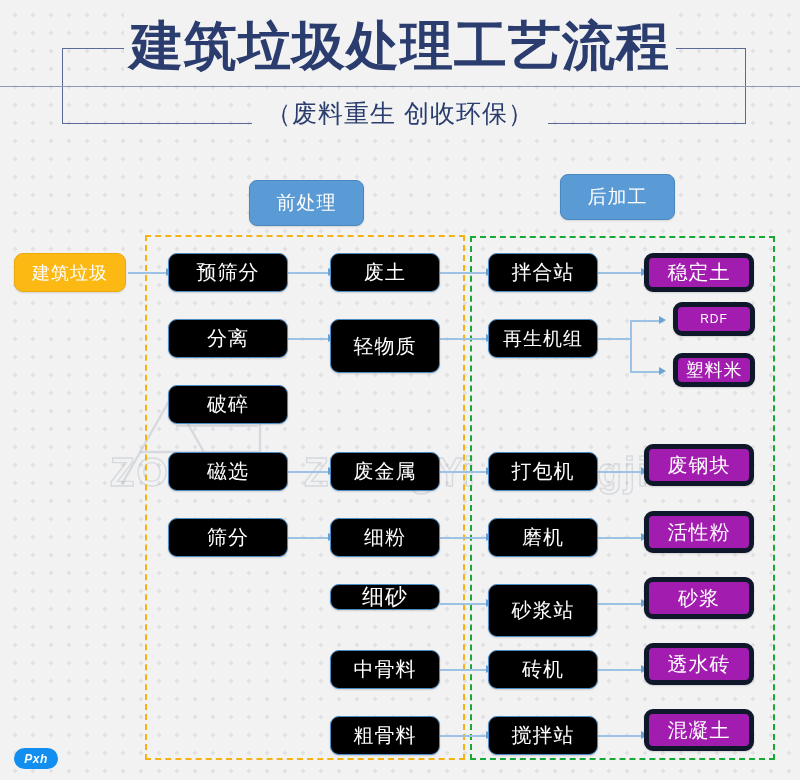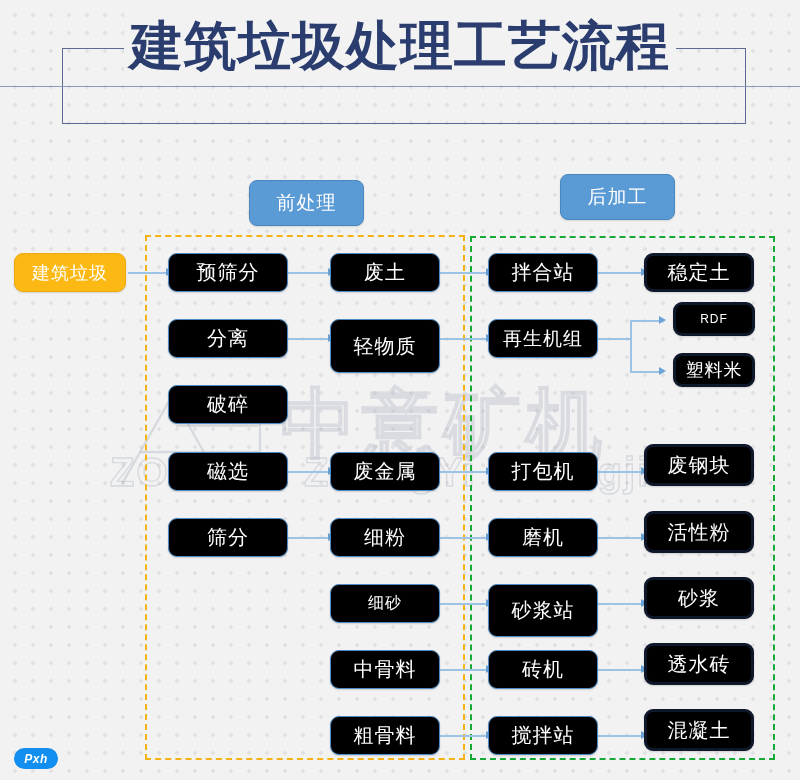--- a/index.html
+++ b/index.html
@@ -80,21 +80,21 @@
     position:absolute;z-index:5;
     border-radius:9px;
     color:#fff;
     display:flex;align-items:center;justify-content:center;
     text-align:center;
     box-shadow:0 1px 2px rgba(0,0,0,.14);
     letter-spacing:1px;
     box-sizing:border-box;
   }
   .node.blue{background:#000000;border:1px solid #4c8bc4;}
-  .node.green{background:#000000;border:3px solid #0f172a;}
+  .node.green{background:#a21caf;border:5px solid #0f172a;}
   .node.yellow{background:#fcb813;border:1px solid #edaa0c;}
   
   .conn{position:absolute;z-index:4;}
   .conn .ln{position:absolute;background:#9cc3e5;}
   .conn .hl{height:1.6px;}
   .conn .vl{width:1.6px;}
   .arrow{
     position:absolute;width:0;height:0;
     border-top:4.5px solid transparent;
     border-bottom:4.5px solid transparent;
@@ -113,29 +113,31 @@
 <body>
 
 <div id="bg-dots"></div>
 
 <div id="header">
   <div class="hdr-frame"></div>
   <div class="hdr-rule"></div>
   <div class="hdr-title-wrap">
     <span class="hdr-title-inner">建筑垃圾处理工艺流程</span>
   </div>
+  <div class="hdr-sub-wrap">
+    <span class="hdr-sub">（废料重生  创收环保）</span>
+  </div>
 </div>
 
 <div id="watermark">
   <svg class="wm-logo" width="160" height="110" viewBox="0 0 160 110">
     <path d="M12 98 L62 10 L112 98" fill="none" stroke="rgba(150,160,175,.55)" stroke-width="2.4"></path>
     <path d="M30 66 L150 66 L150 30 L118 30" fill="none" stroke="rgba(150,160,175,.55)" stroke-width="2.4"></path>
     <path d="M66 40 L148 40" fill="none" stroke="rgba(150,160,175,.45)" stroke-width="2"></path>
   </svg>
-  <div class="wm-cn">中意矿机</div>
   <div class="wm-text">ZOONYE  ZhongYi Kuangji</div>
 </div>
 
 <div class="group-frame" id="group-pre"></div>
 <div class="group-frame" id="group-post"></div>
 
 <div class="section-tab" id="tab-pre">前处理</div>
 <div class="section-tab" id="tab-post">后加工</div>
 
 <div class="conn">
@@ -193,21 +195,21 @@
 <div class="node blue" style="left:168px;top:253px;width:120px;height:39px;font-size:20px;">预筛分</div>
 <div class="node blue" style="left:168px;top:319px;width:120px;height:39px;font-size:20px;">分离</div>
 <div class="node blue" style="left:168px;top:385px;width:120px;height:39px;font-size:20px;">破碎</div>
 <div class="node blue" style="left:168px;top:452px;width:120px;height:39px;font-size:20px;">磁选</div>
 <div class="node blue" style="left:168px;top:518px;width:120px;height:39px;font-size:20px;">筛分</div>
 
 <div class="node blue" style="left:330px;top:253px;width:110px;height:39px;font-size:20px;">废土</div>
 <div class="node blue" style="left:330px;top:319px;width:110px;height:54px;font-size:20px;text-align:right;">轻物质</div>
 <div class="node blue" style="left:330px;top:452px;width:110px;height:39px;font-size:20px;">废金属</div>
 <div class="node blue" style="left:330px;top:518px;width:110px;height:39px;font-size:20px;">细粉</div>
-<div class="node blue" style="left:330px;top:584px;width:110px;height:39px;font-size:16px;">细砂</div>
+<div class="node blue" style="left:330px;top:584px;width:110px;height:26px;font-size:22px;">细砂</div>
 <div class="node blue" style="left:330px;top:650px;width:110px;height:39px;font-size:20px;">中骨料</div>
 <div class="node blue" style="left:330px;top:716px;width:110px;height:39px;font-size:20px;">粗骨料</div>
 
 <div class="node blue" style="left:488px;top:253px;width:110px;height:39px;font-size:20px;">拌合站</div>
 <div class="node blue" style="left:488px;top:319px;width:110px;height:39px;font-size:19px;">再生机组</div>
 <div class="node blue" style="left:488px;top:452px;width:110px;height:39px;font-size:20px;">打包机</div>
 <div class="node blue" style="left:488px;top:518px;width:110px;height:39px;font-size:20px;">磨机</div>
 <div class="node blue" style="left:488px;top:584px;width:110px;height:53px;font-size:20px;font-family:Liberation Mono, monospace;">砂浆站</div>
 <div class="node blue" style="left:488px;top:650px;width:110px;height:39px;font-size:20px;">砖机</div>
 <div class="node blue" style="left:488px;top:716px;width:110px;height:39px;font-size:20px;">搅拌站</div>

